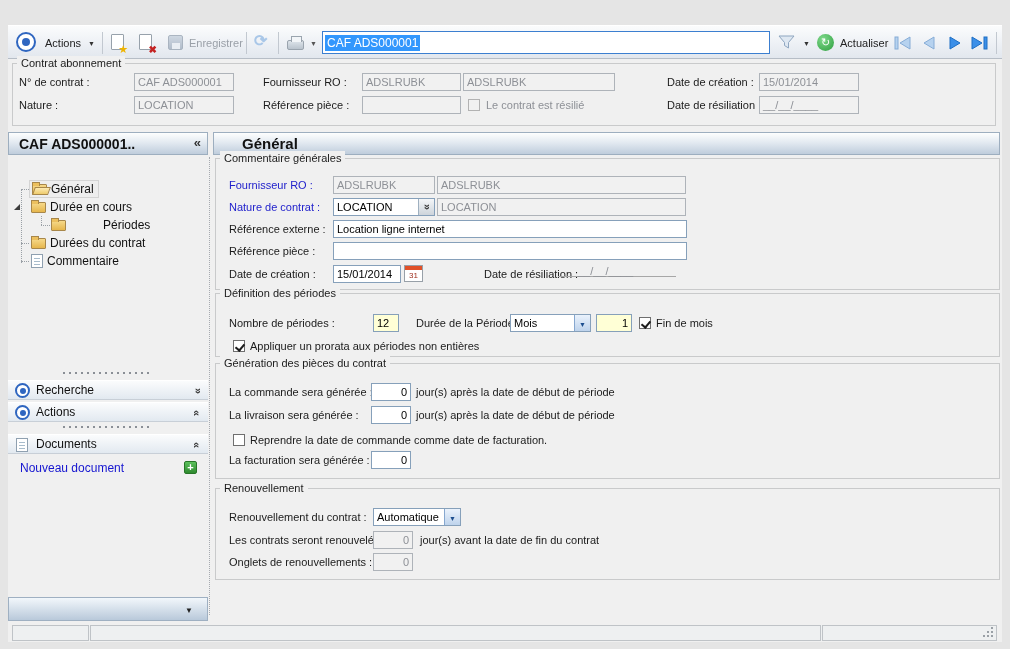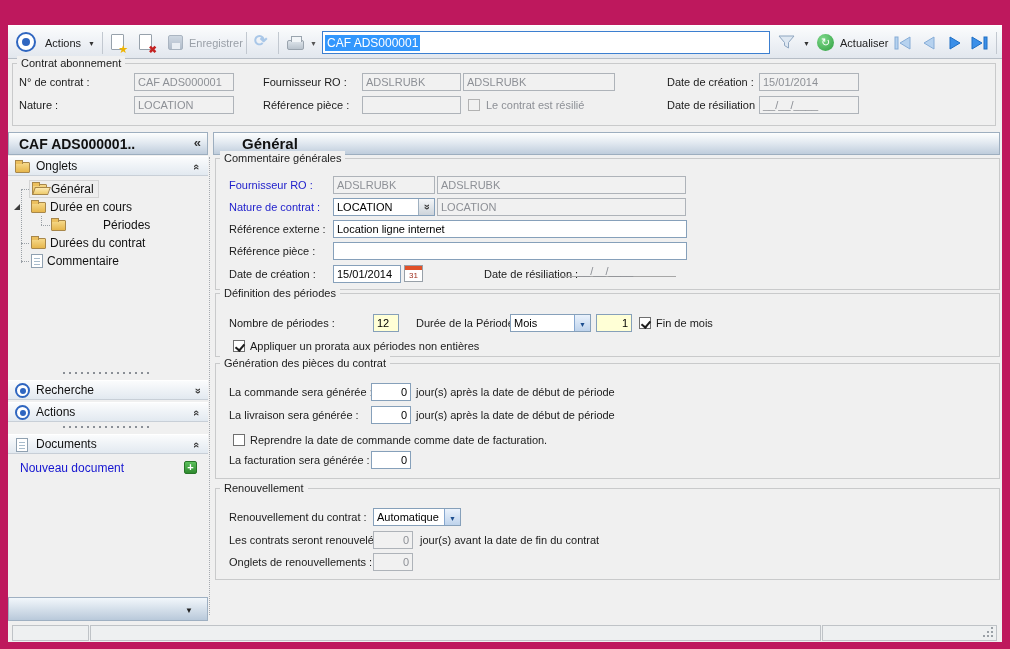--- a/index.html
+++ b/index.html
@@ -1,17 +1,17 @@
 <!DOCTYPE html>
 <html><head>
 <meta charset="utf-8">
 <style>
   * { margin:0; padding:0; box-sizing:border-box; }
   body { font-family:"Liberation Sans", sans-serif; }
-  .stage { position:relative; width:1010px; height:649px; background:#be185d; overflow:hidden; }
+  .stage { position:relative; width:1010px; height:649px; background:#e5e5e5; overflow:hidden; }
   .window { position:absolute; left:8px; top:25px; width:994px; height:617px; background:#f0f0f0; }
 
   
   .toolbar { position:absolute; left:0; top:0; width:994px; height:34px;
              background:linear-gradient(180deg,#fbfcfd,#e2e7ee); border-bottom:1px solid #b6bdc6; border-top:1px solid #fff; }
   .tb-sep { position:absolute; top:6px; width:1px; height:22px; background:#c2c8d0; }
   .tb-label { position:absolute; font-size:11px; color:#222; line-height:14px; }
   .tb-label.disabled { color:#9aa0a8; }
   .caret { position:absolute; font-size:7px; color:#333; line-height:7px; }
   .caret.pale { color:#555; }
@@ -181,25 +181,20 @@
       <div class="fld" style="left:746px;top:9px;width:100px;">15/01/2014</div>
       <span class="lbl" style="left:654px;top:32px;">Date de résiliation :</span>
       <div class="fld" style="left:746px;top:32px;width:100px;">__/__/____</div>
     </div>
 
     <div class="grad-hdr" style="left:0;top:107px;width:200px;height:23px;">
       <span class="side-title-text">CAF ADS000001..</span>
       <span class="side-title-collapse">«</span>
     </div>
 
-    <div class="side-hdr" style="top:131px;">
-      <span class="ico-folder" style="position:absolute;left:7px;top:5px;"></span>
-      <span class="t">Onglets</span>
-      <span class="chev dblchev up">«</span>
-    </div>
 
     <span class="tree-guide" style="left:13px;top:164px;height:74px;"></span>
     <span class="tree-guide" style="left:33px;top:191px;height:9px;"></span>
     <span class="tree-stub" style="left:13px;top:164px;width:8px;"></span>
     <span class="tree-stub" style="left:33px;top:200px;width:9px;"></span>
     <span class="tree-stub" style="left:13px;top:218px;width:8px;"></span>
     <span class="tree-stub" style="left:13px;top:236px;width:8px;"></span>
 
     <div class="tree-item" style="top:155px;">
       <span class="wrap sel" style="left:21px;">

